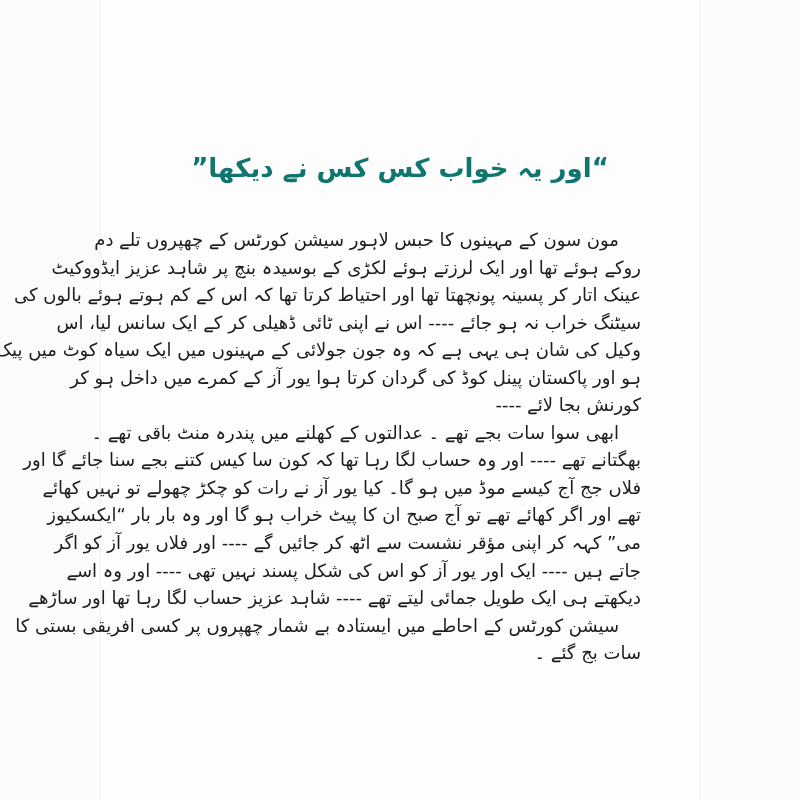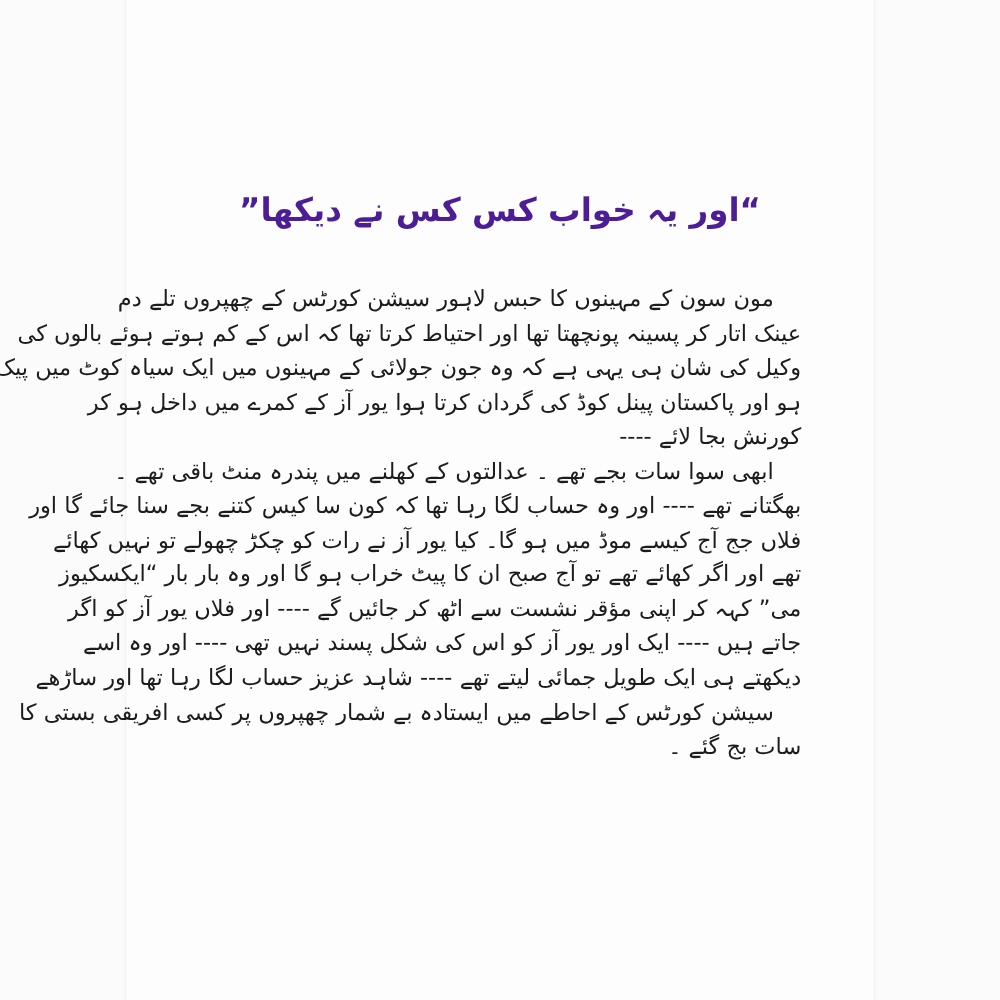--- a/index.html
+++ b/index.html
@@ -19,21 +19,21 @@
   }
   .title {
     position: absolute;
     left: 0; right: 0;
     top: 153px;
     height: 46px;
     text-align: center;
     direction: rtl;
     font-weight: bold;
     font-size: 26px;
-    color: #4c1d95;
+    color: #0f766e;
     letter-spacing: 0.5px;
   }
   .page-body {
     position: absolute;
     left: 159px; top: 226px;
     width: 482px;
     direction: rtl;
     color: #1c1c1c;
     font-size: 18px;
   }
@@ -53,21 +53,23 @@
 </style>
 </head>
 <body>
 
 <div class="scan-page"></div>
 
 <div class="title">“اور یہ خواب کس کس نے دیکھا”</div>
 
 <div class="page-body">
     <div class="line indent">مون سون کے مہینوں کا حبس لاہور سیشن کورٹس کے چھپروں تلے دم</div>
+    <div class="line">روکے ہوئے تھا اور ایک لرزتے ہوئے لکڑی کے بوسیدہ بنچ پر شاہد عزیز ایڈووکیٹ</div>
     <div class="line">عینک اتار کر پسینہ پونچھتا تھا اور احتیاط کرتا تھا کہ اس کے کم ہوتے ہوئے بالوں کی</div>
+    <div class="line">سیٹنگ خراب نہ ہو جائے ---- اس نے اپنی ٹائی ڈھیلی کر کے ایک سانس لیا، اس</div>
     <div class="line">وکیل کی شان ہی یہی ہے کہ وہ جون جولائی کے مہینوں میں ایک سیاہ کوٹ میں پیک</div>
     <div class="line">ہو اور پاکستان پینل کوڈ کی گردان کرتا ہوا یور آز کے کمرے میں داخل ہو کر</div>
     <div class="line para-end">کورنش بجا لائے ----</div>
     <div class="line indent para-end">ابھی سوا سات بجے تھے ۔ عدالتوں کے کھلنے میں پندرہ منٹ باقی تھے ۔</div>
     <div class="line">بھگتانے تھے ---- اور وہ حساب لگا رہا تھا کہ کون سا کیس کتنے بجے سنا جائے گا اور</div>
     <div class="line">فلاں جج آج کیسے موڈ میں ہو گا۔ کیا یور آز نے رات کو چکڑ چھولے تو نہیں کھائے</div>
     <div class="line">تھے اور اگر کھائے تھے تو آج صبح ان کا پیٹ خراب ہو گا اور وہ بار بار “ایکسکیوز</div>
     <div class="line">می” کہہ کر اپنی مؤقر نشست سے اٹھ کر جائیں گے ---- اور فلاں یور آز کو اگر</div>
     <div class="line">جاتے ہیں ---- ایک اور یور آز کو اس کی شکل پسند نہیں تھی ---- اور وہ اسے</div>
     <div class="line">دیکھتے ہی ایک طویل جمائی لیتے تھے ---- شاہد عزیز حساب لگا رہا تھا اور ساڑھے</div>

